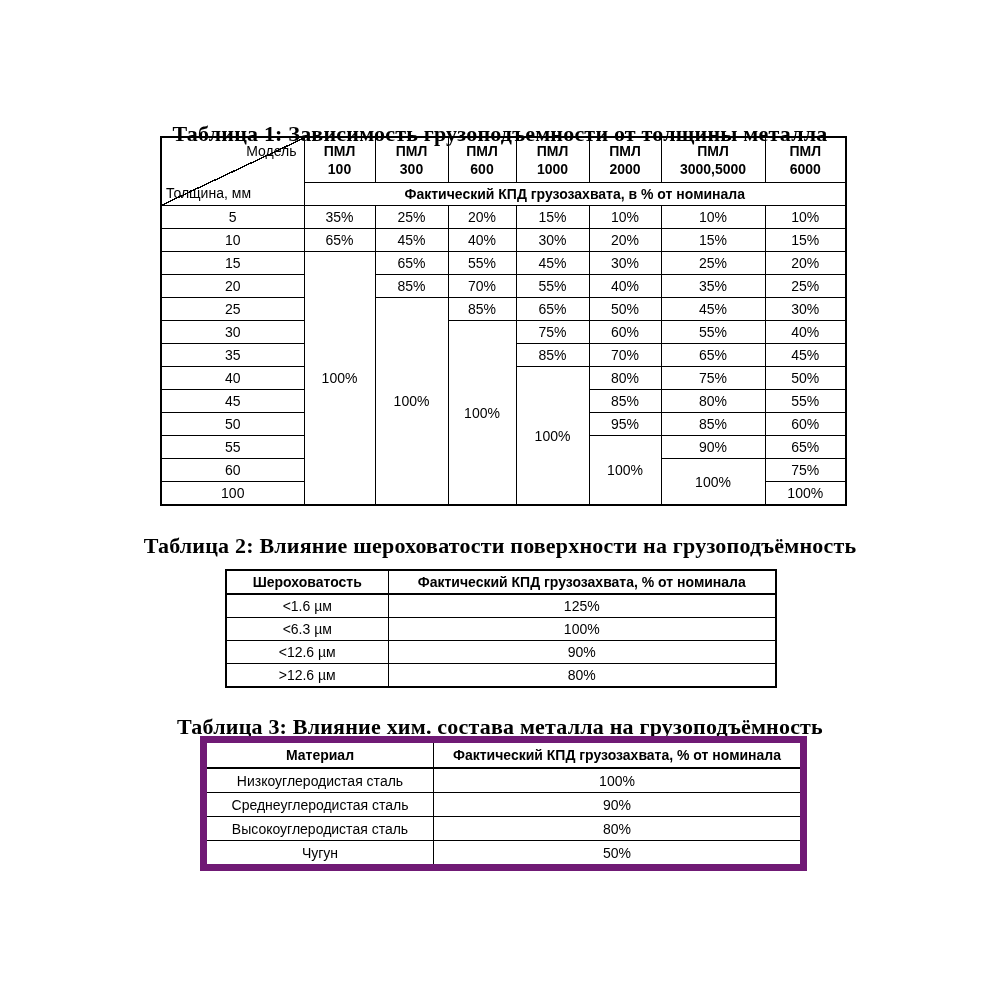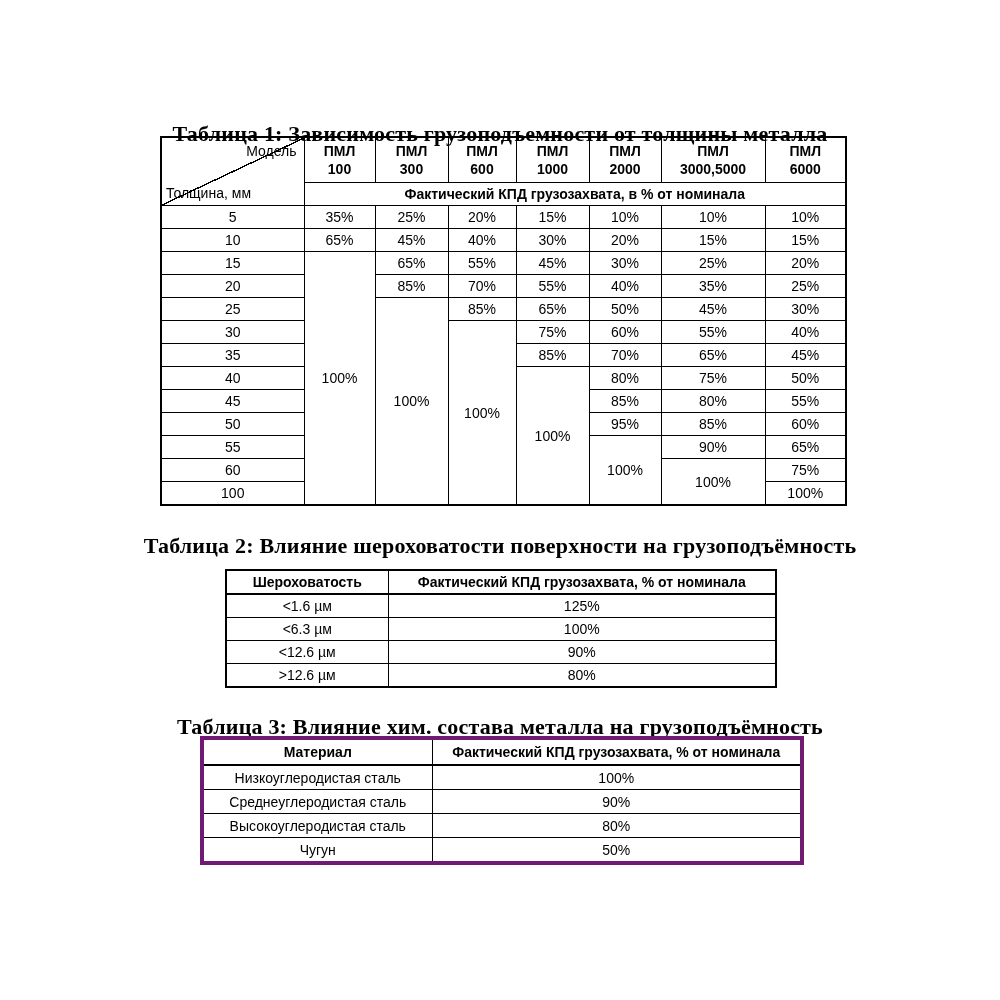--- a/index.html
+++ b/index.html
@@ -55,21 +55,21 @@
       transparent calc(50% + 0.7px));
   }
   #t1 .corner .c-top { position: absolute; top: 5px; right: 7px; font-weight: normal; }
   #t1 .corner .c-bottom { position: absolute; bottom: 4px; left: 4px; font-weight: normal; }
 
   
   .simple-wrap { position: absolute; }
   #t2wrap { left: 225px; top: 569px; }
   #t3wrap { left: 200px; top: 736px; }
   #t2 { width: 550px; border: 2px solid #000; }
-  #t3 { width: 600px; border: 4px solid #701a75; }
+  #t3 { width: 600px; border: 7px solid #701a75; }
   .simple-wrap th { font-weight: bold; border-bottom: 2px solid #000; height: 22px; }
   #t2 td { height: 22px; }
   #t3 td { height: 23px; }
   #t3 th { height: 24px; }
 
   .sq {
     text-decoration-style: wavy;
     text-decoration-color: #1ea31e;
     text-decoration-thickness: 1px;
     text-underline-offset: 3px;

